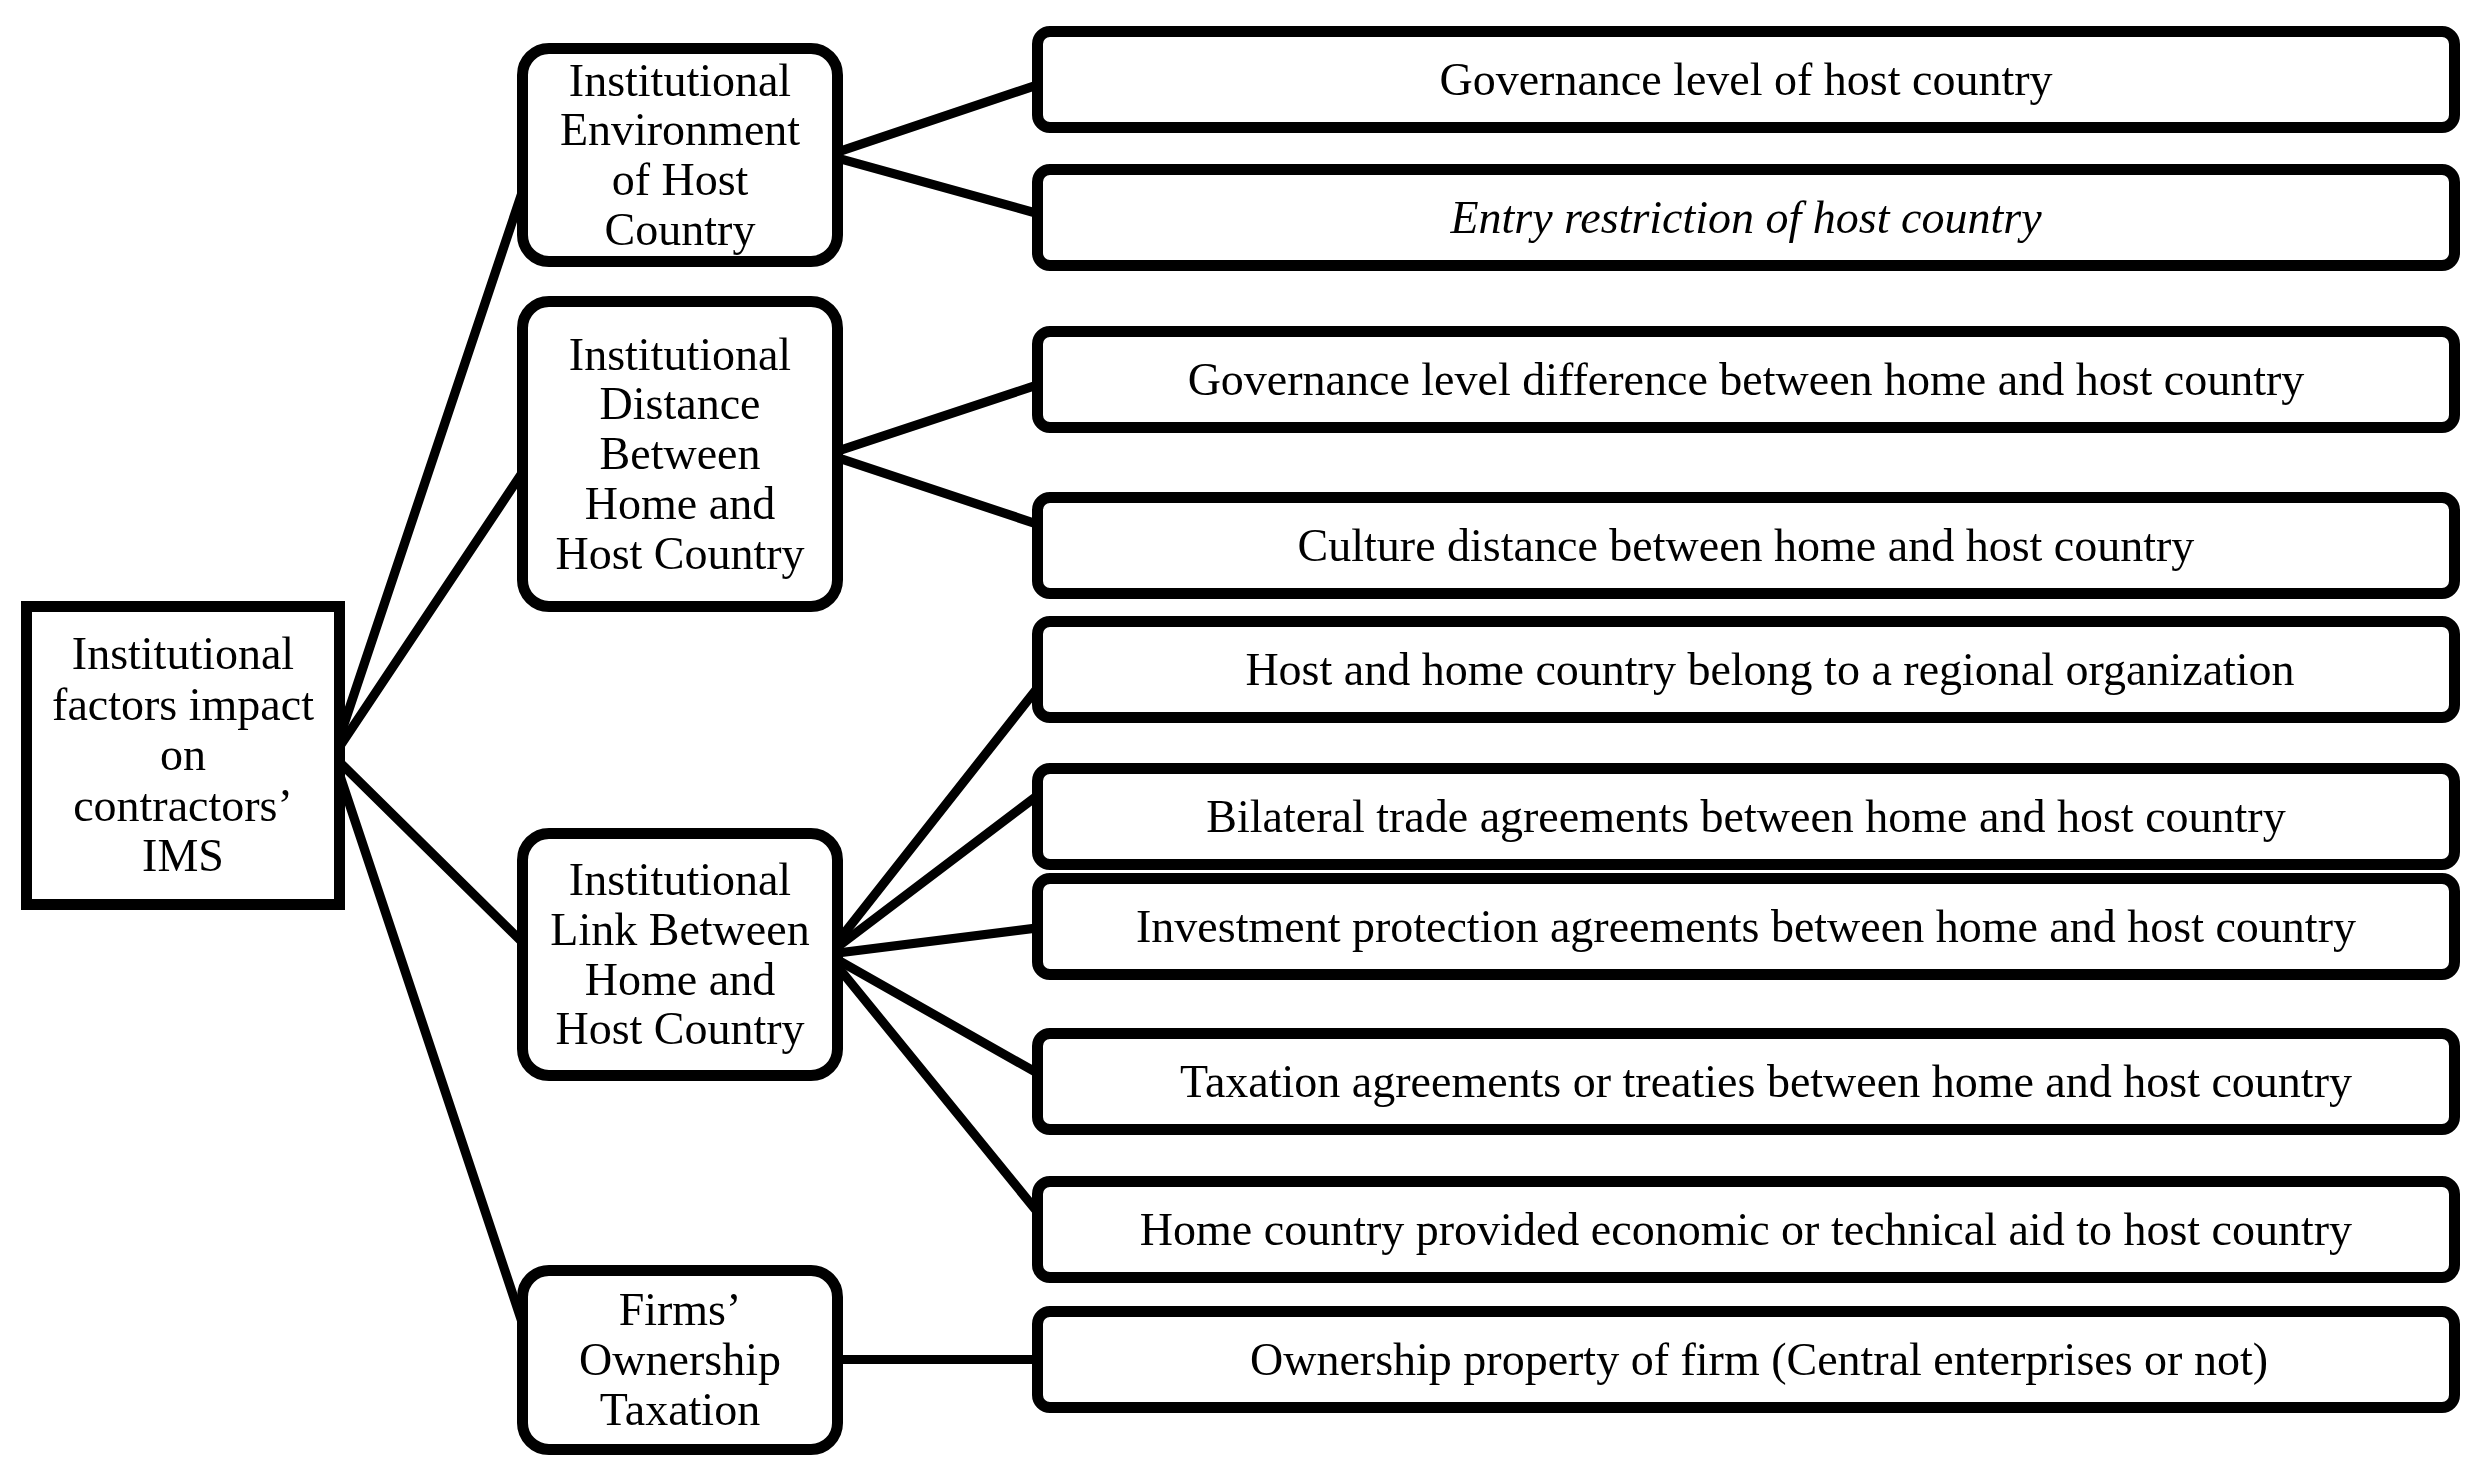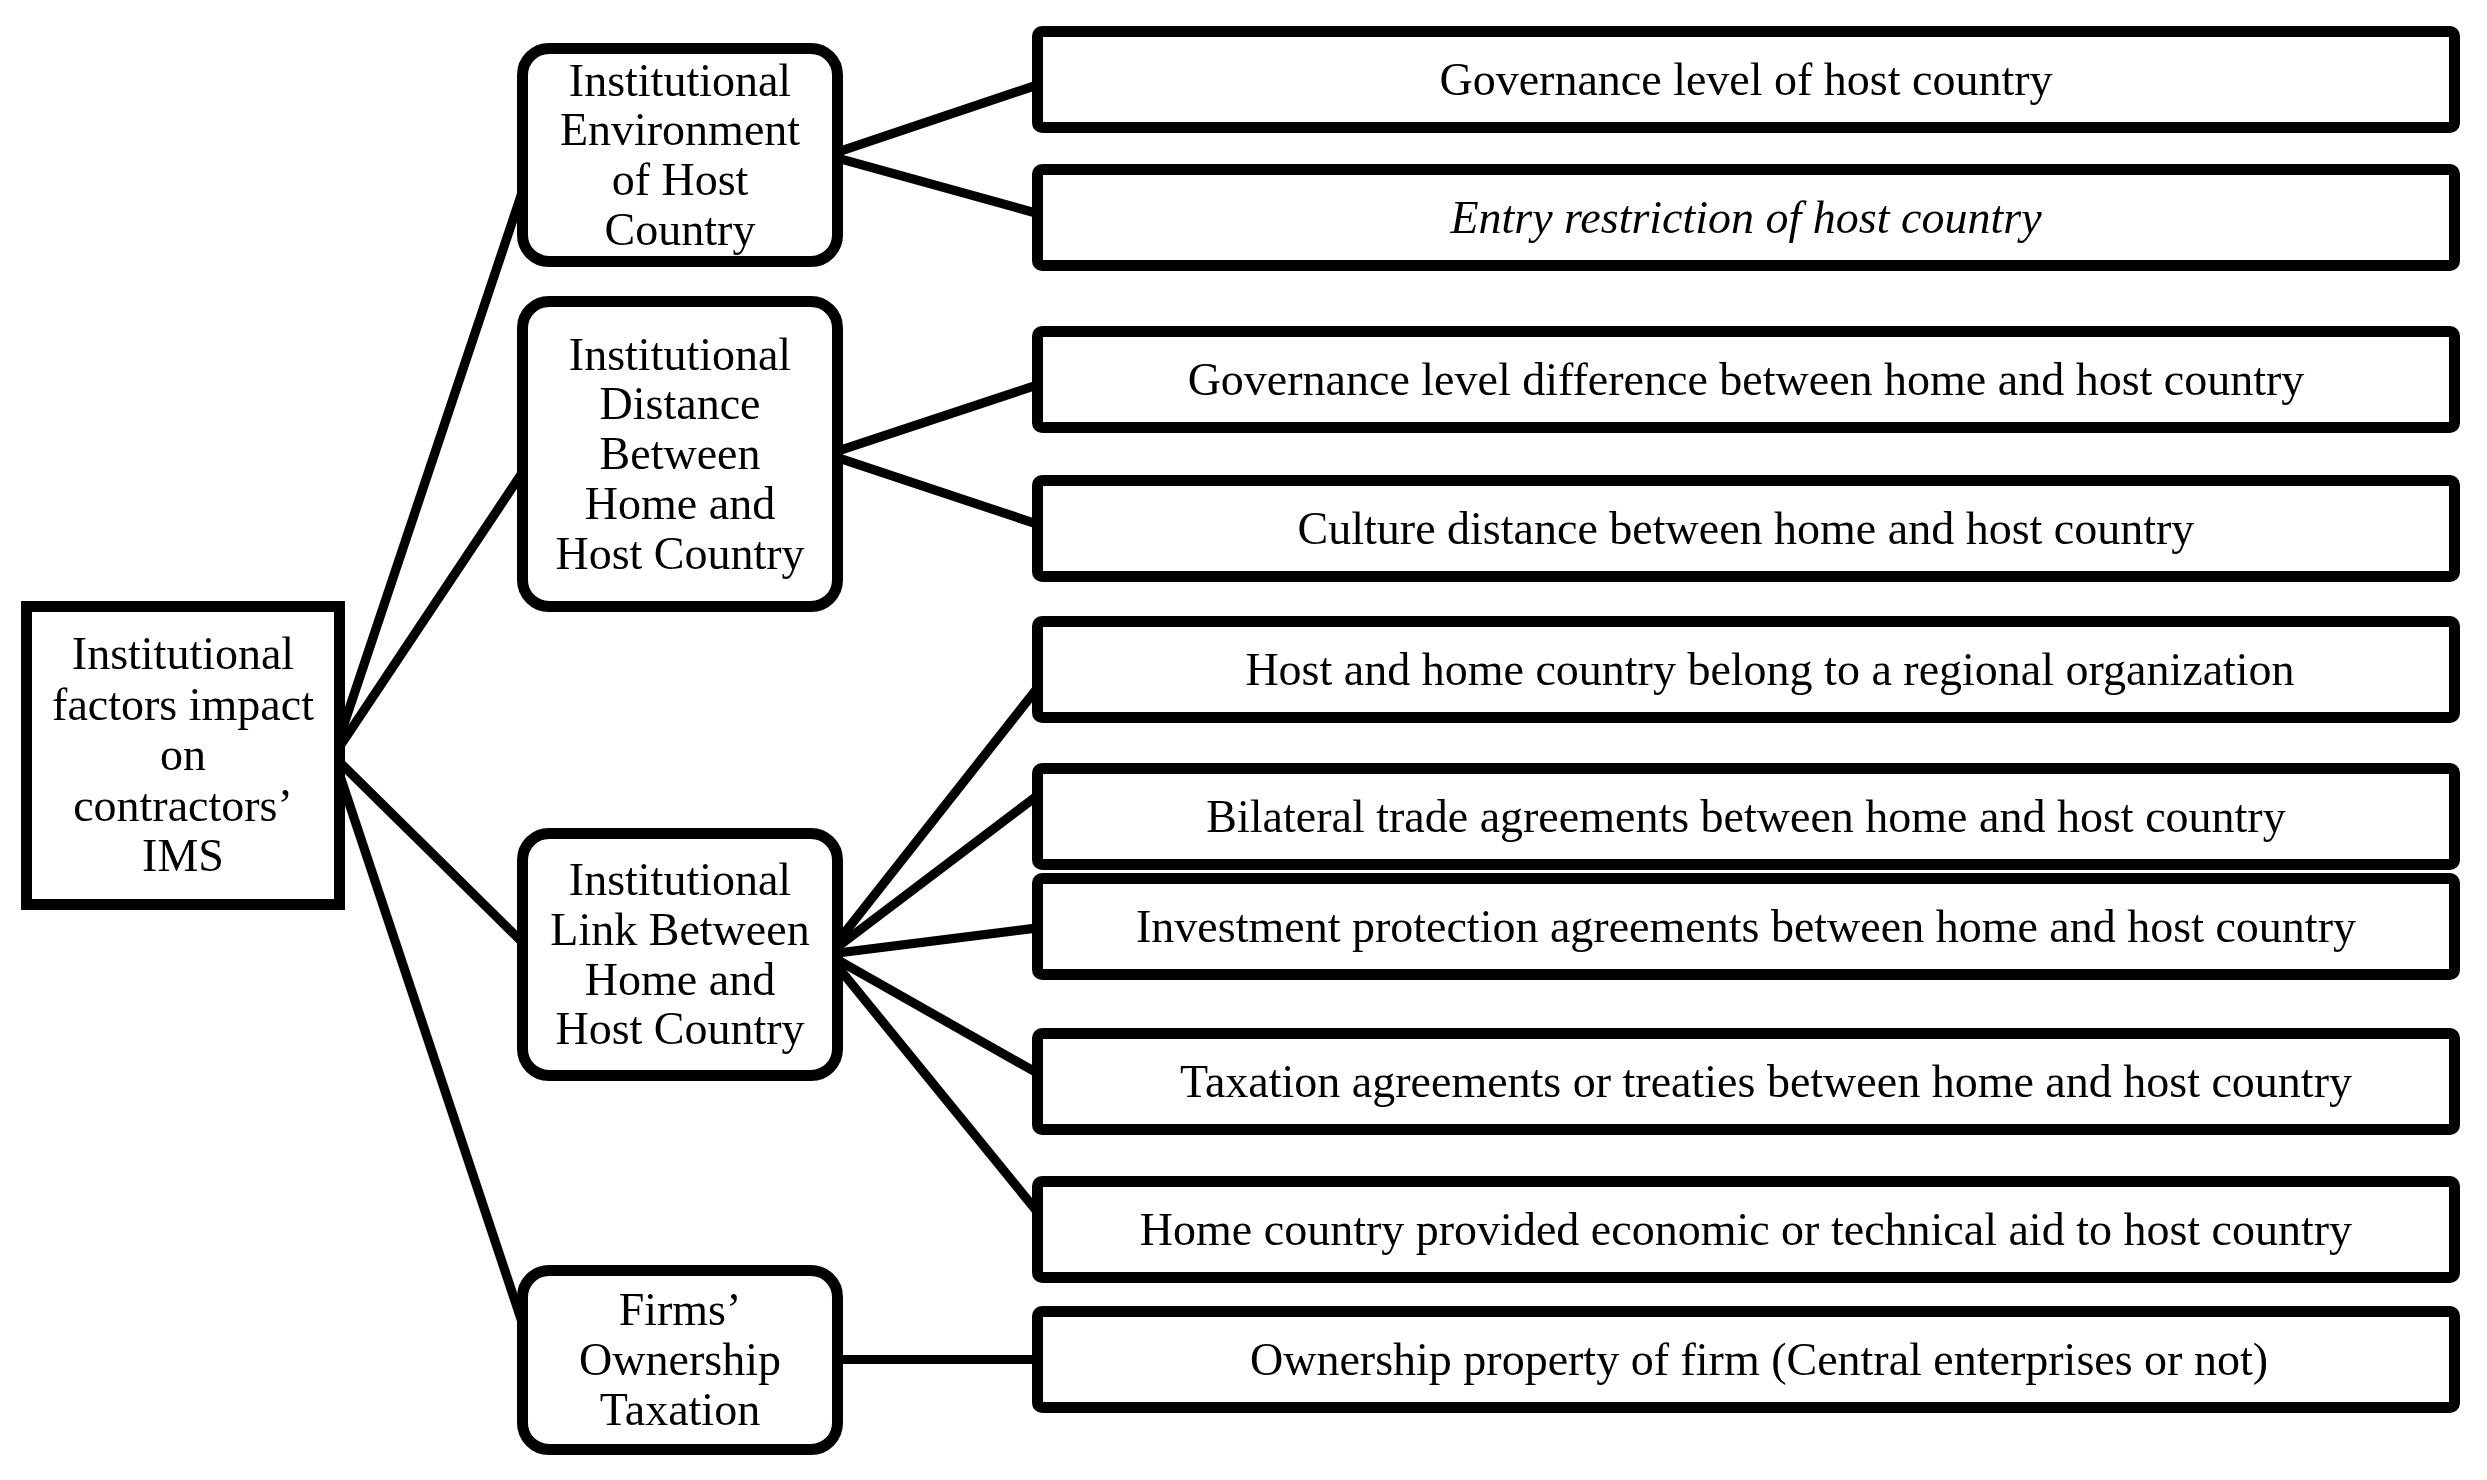--- a/index.html
+++ b/index.html
@@ -60,28 +60,28 @@
     line-height: 1.08;
   }
   .mid-1 { top: 43px;   height: 224px; }
   .mid-2 { top: 296px;  height: 316px; }
   .mid-3 { top: 828px; height: 253px; }
   .mid-4 { top: 1265px; height: 190px; }
   .leaf-box {
     left: 1032px;
     width: 1428px;
     height: 107px;
-    border-radius: 10px;
+    border-radius: 18px;
     font-size: 46px;
     line-height: 1.0;
   }
   .leaf-1  { top: 26.4px; }
   .leaf-2  { top: 164px; font-style: italic; }
   .leaf-3  { top: 326px; }
-  .leaf-4  { top: 475px; }
+  .leaf-4  { top: 492px; }
   .leaf-5  { top: 616px; padding-left: 48px; }
   .leaf-6  { top: 763px; }
   .leaf-7  { top: 873px; }
   .leaf-8  { top: 1028px; padding-left: 40px; }
   .leaf-9  { top: 1176px; }
   .leaf-10 { top: 1306px; padding-left: 26px; }
 </style>
 </head>
 <body>
 

